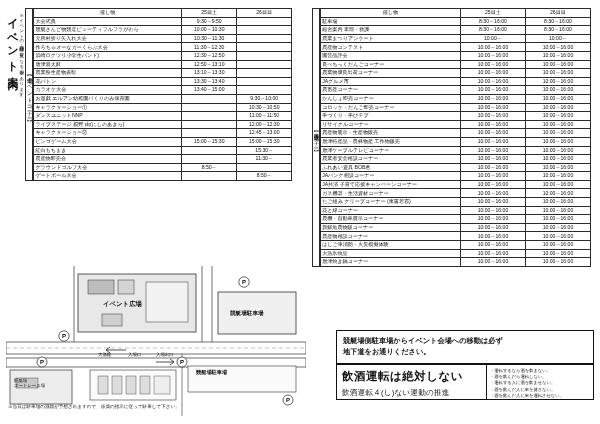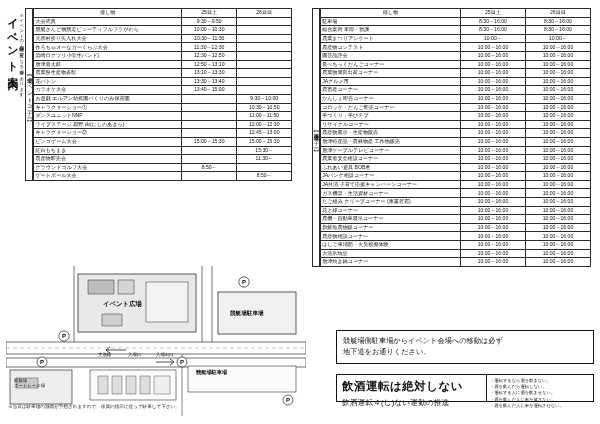--- a/index.html
+++ b/index.html
@@ -79,24 +79,24 @@
   .mapnote {
     position:absolute; left:8px; top:404px; font-size:4.6px; color:#111;
   }
 
   
   .notice1 {
     position:absolute; left:336px; top:330px; width:258px; height:34px;
     border:1px solid #111;
     font-size:7.2px; line-height:1.5;
     padding:5px 6px;
-    font-weight:normal;
+    font-weight:bold;
   }
   .notice2 {
-    position:absolute; left:336px; top:374px; width:258px; height:28px;
+    position:absolute; left:336px; top:364px; width:258px; height:36px;
     border:1.4px solid #111;
     display:flex;
   }
   .notice2 .n2left {
     width:150px; padding:4px 4px 0 5px; border-right:1px solid #111;
   }
   .n2head { font-size:11.5px; font-weight:bold; letter-spacing:0.5px; }
   .n2sub { font-size:7.6px; font-weight:normal; margin-top:4px; letter-spacing:0.2px;}
   .n2right { flex:1; font-size:4.3px; line-height:1.45; padding:3px 3px 0 3px; }
   .n2right div { white-space:nowrap; }

